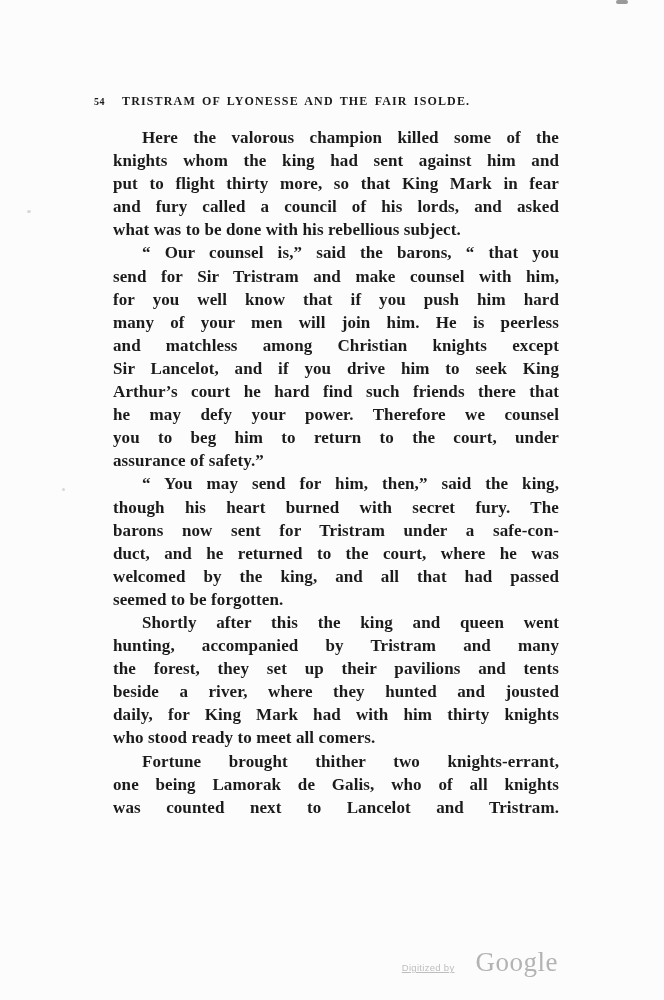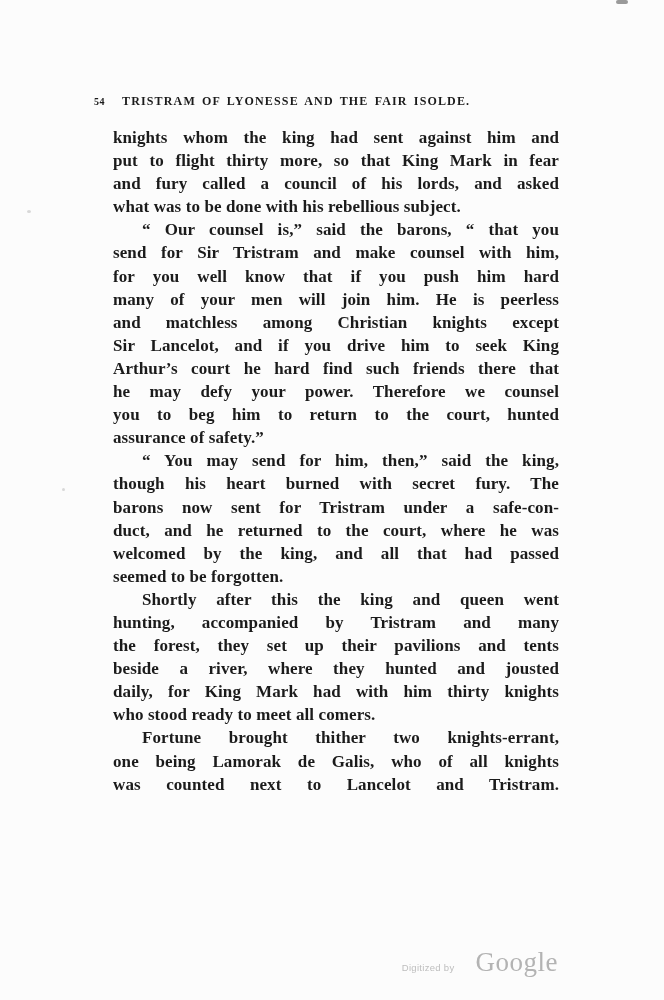--- a/index.html
+++ b/index.html
@@ -64,20 +64,21 @@
     white-space: nowrap;
     display: flex;
     align-items: baseline;
   }
   .wm-prefix {
     font-family: "Liberation Sans", sans-serif;
     font-size: 9.5px;
     color: #bdbdbd;
     margin-right: 6px;
     letter-spacing: 0.3px;
+    text-decoration: underline;
   }
   .wm-brand {
     font-family: "Liberation Serif", serif;
     font-size: 27px;
     color: #b3b3b3;
     letter-spacing: 0.5px;
     margin-left: 15px;
   }
   .speck {
     position: absolute;
@@ -92,35 +93,36 @@
 <body>
 
 <div class="page">
 
   <div class="running-header">
     <span class="pagenum">54</span><span class="running-title">TRISTRAM OF LYONESSE AND THE FAIR ISOLDE.</span>
   </div>
 
   <div class="page-body" id="page-body">
       <div class="para">
+        <div class="line first">Here the valorous champion killed some of the</div>
         <div class="line">knights whom the king had sent against him and</div>
         <div class="line">put to flight thirty more, so that King Mark in fear</div>
         <div class="line">and fury called a council of his lords, and asked</div>
         <div class="line last">what was to be done with his rebellious subject.</div>
       </div>
       <div class="para">
         <div class="line first">“ Our counsel is,” said the barons, “ that you</div>
         <div class="line">send for Sir Tristram and make counsel with him,</div>
         <div class="line">for you well know that if you push him hard</div>
         <div class="line">many of your men will join him.  He is peerless</div>
         <div class="line">and matchless among Christian knights except</div>
         <div class="line">Sir Lancelot, and if you drive him to seek King</div>
         <div class="line">Arthur’s court he hard find such friends there that</div>
         <div class="line">he may defy your power.  Therefore we counsel</div>
-        <div class="line">you to beg him to return to the court, hunted</div>
+        <div class="line">you to beg him to return to the court, under</div>
         <div class="line last">assurance of safety.”</div>
       </div>
       <div class="para">
         <div class="line first">“ You may send for him, then,” said the king,</div>
         <div class="line">though his heart burned with secret fury.  The</div>
         <div class="line">barons now sent for Tristram under a safe-con-</div>
         <div class="line">duct, and he returned to the court, where he was</div>
         <div class="line">welcomed by the king, and all that had passed</div>
         <div class="line last">seemed to be forgotten.</div>
       </div>

